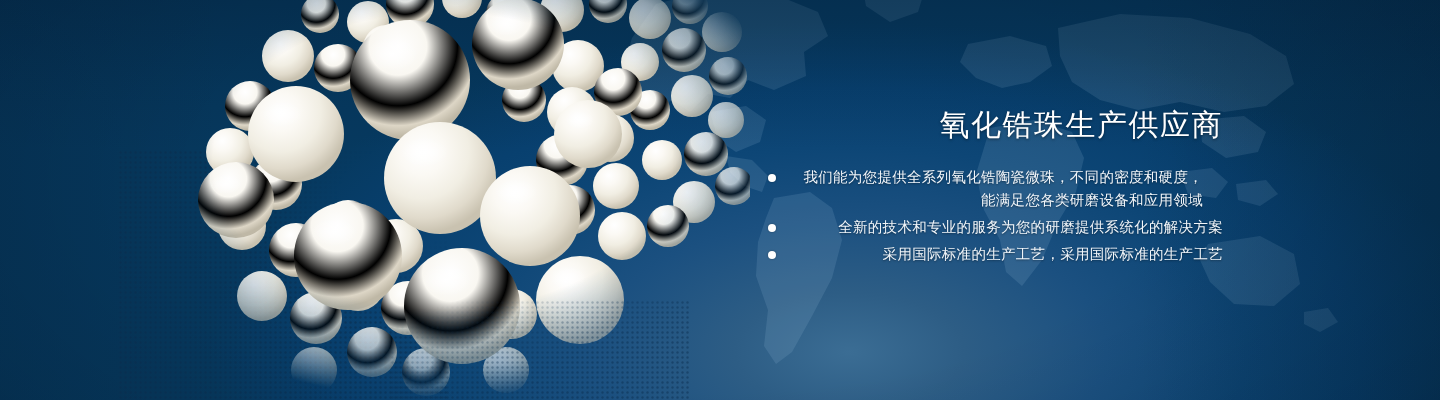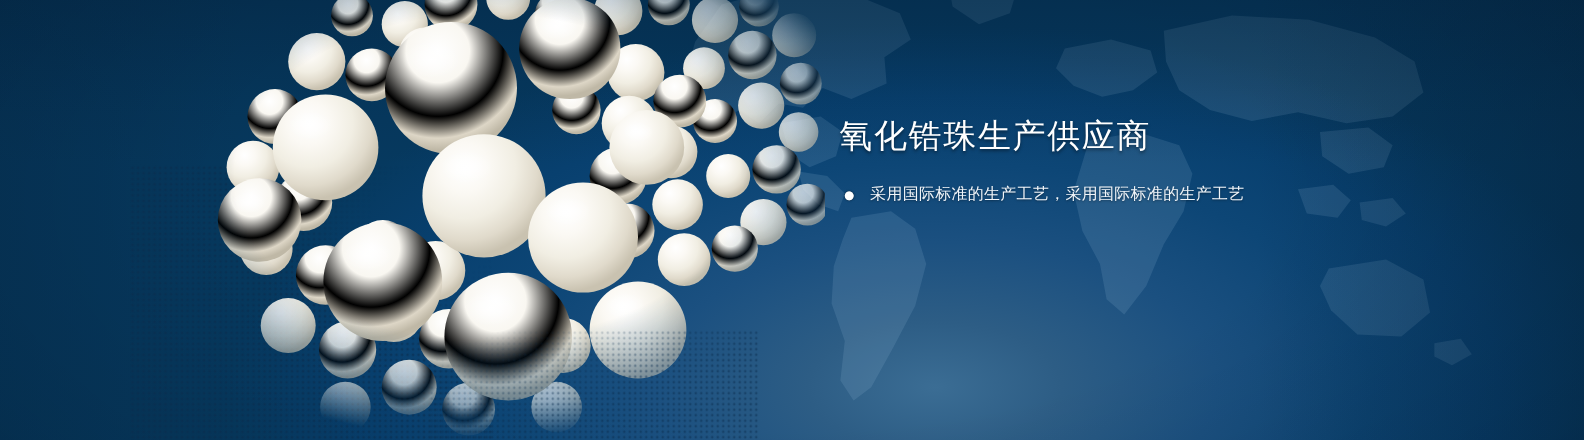--- a/index.html
+++ b/index.html
@@ -10,20 +10,21 @@
     background:#0a4271;
     font-family:"DejaVu Sans","Liberation Sans",sans-serif;
   }
 
   .banner {
     position:relative;
     width:1440px;
     height:400px;
     overflow:hidden;
     background:#0a4271;
+    text-align:right;
   }
 
   
   .bg-base {
     position:absolute; inset:0;
     background:
       radial-gradient(ellipse 640px 330px at 59% 88%, #3b6d94 0%, #2d5d85 18%, #1b5080 40%, #0d4676 62%, #08406f 80%, #06395f 100%),
       linear-gradient(100deg, #0a4372 0%, #0a4577 32%, #0c4878 55%, #084070 80%, #063a63 100%);
   }
   .bg-vignette {
@@ -316,20 +317,25 @@
       <rect width="300" height="110" fill="url(#ht2)"></rect>
     </svg>
   </div>
 
   <div class="content">
     <h1 class="headline">氧化锆珠生产供应商</h1>
 
     <ul class="bullets">
       <li class="bullet wrap">
         <span class="dot"></span>
+        <span>我们能为您提供全系列氧化锆陶瓷微珠，不同的密度和硬度，能满足您各类研磨设备和应用领域</span>
+      </li>
+      <li class="bullet">
+        <span class="dot"></span>
+        <span>全新的技术和专业的服务为您的研磨提供系统化的解决方案</span>
       </li>
       <li class="bullet">
         <span class="dot"></span>
         <span>采用国际标准的生产工艺，采用国际标准的生产工艺</span>
       </li>
     </ul>
   </div>
 
 </div>
 

